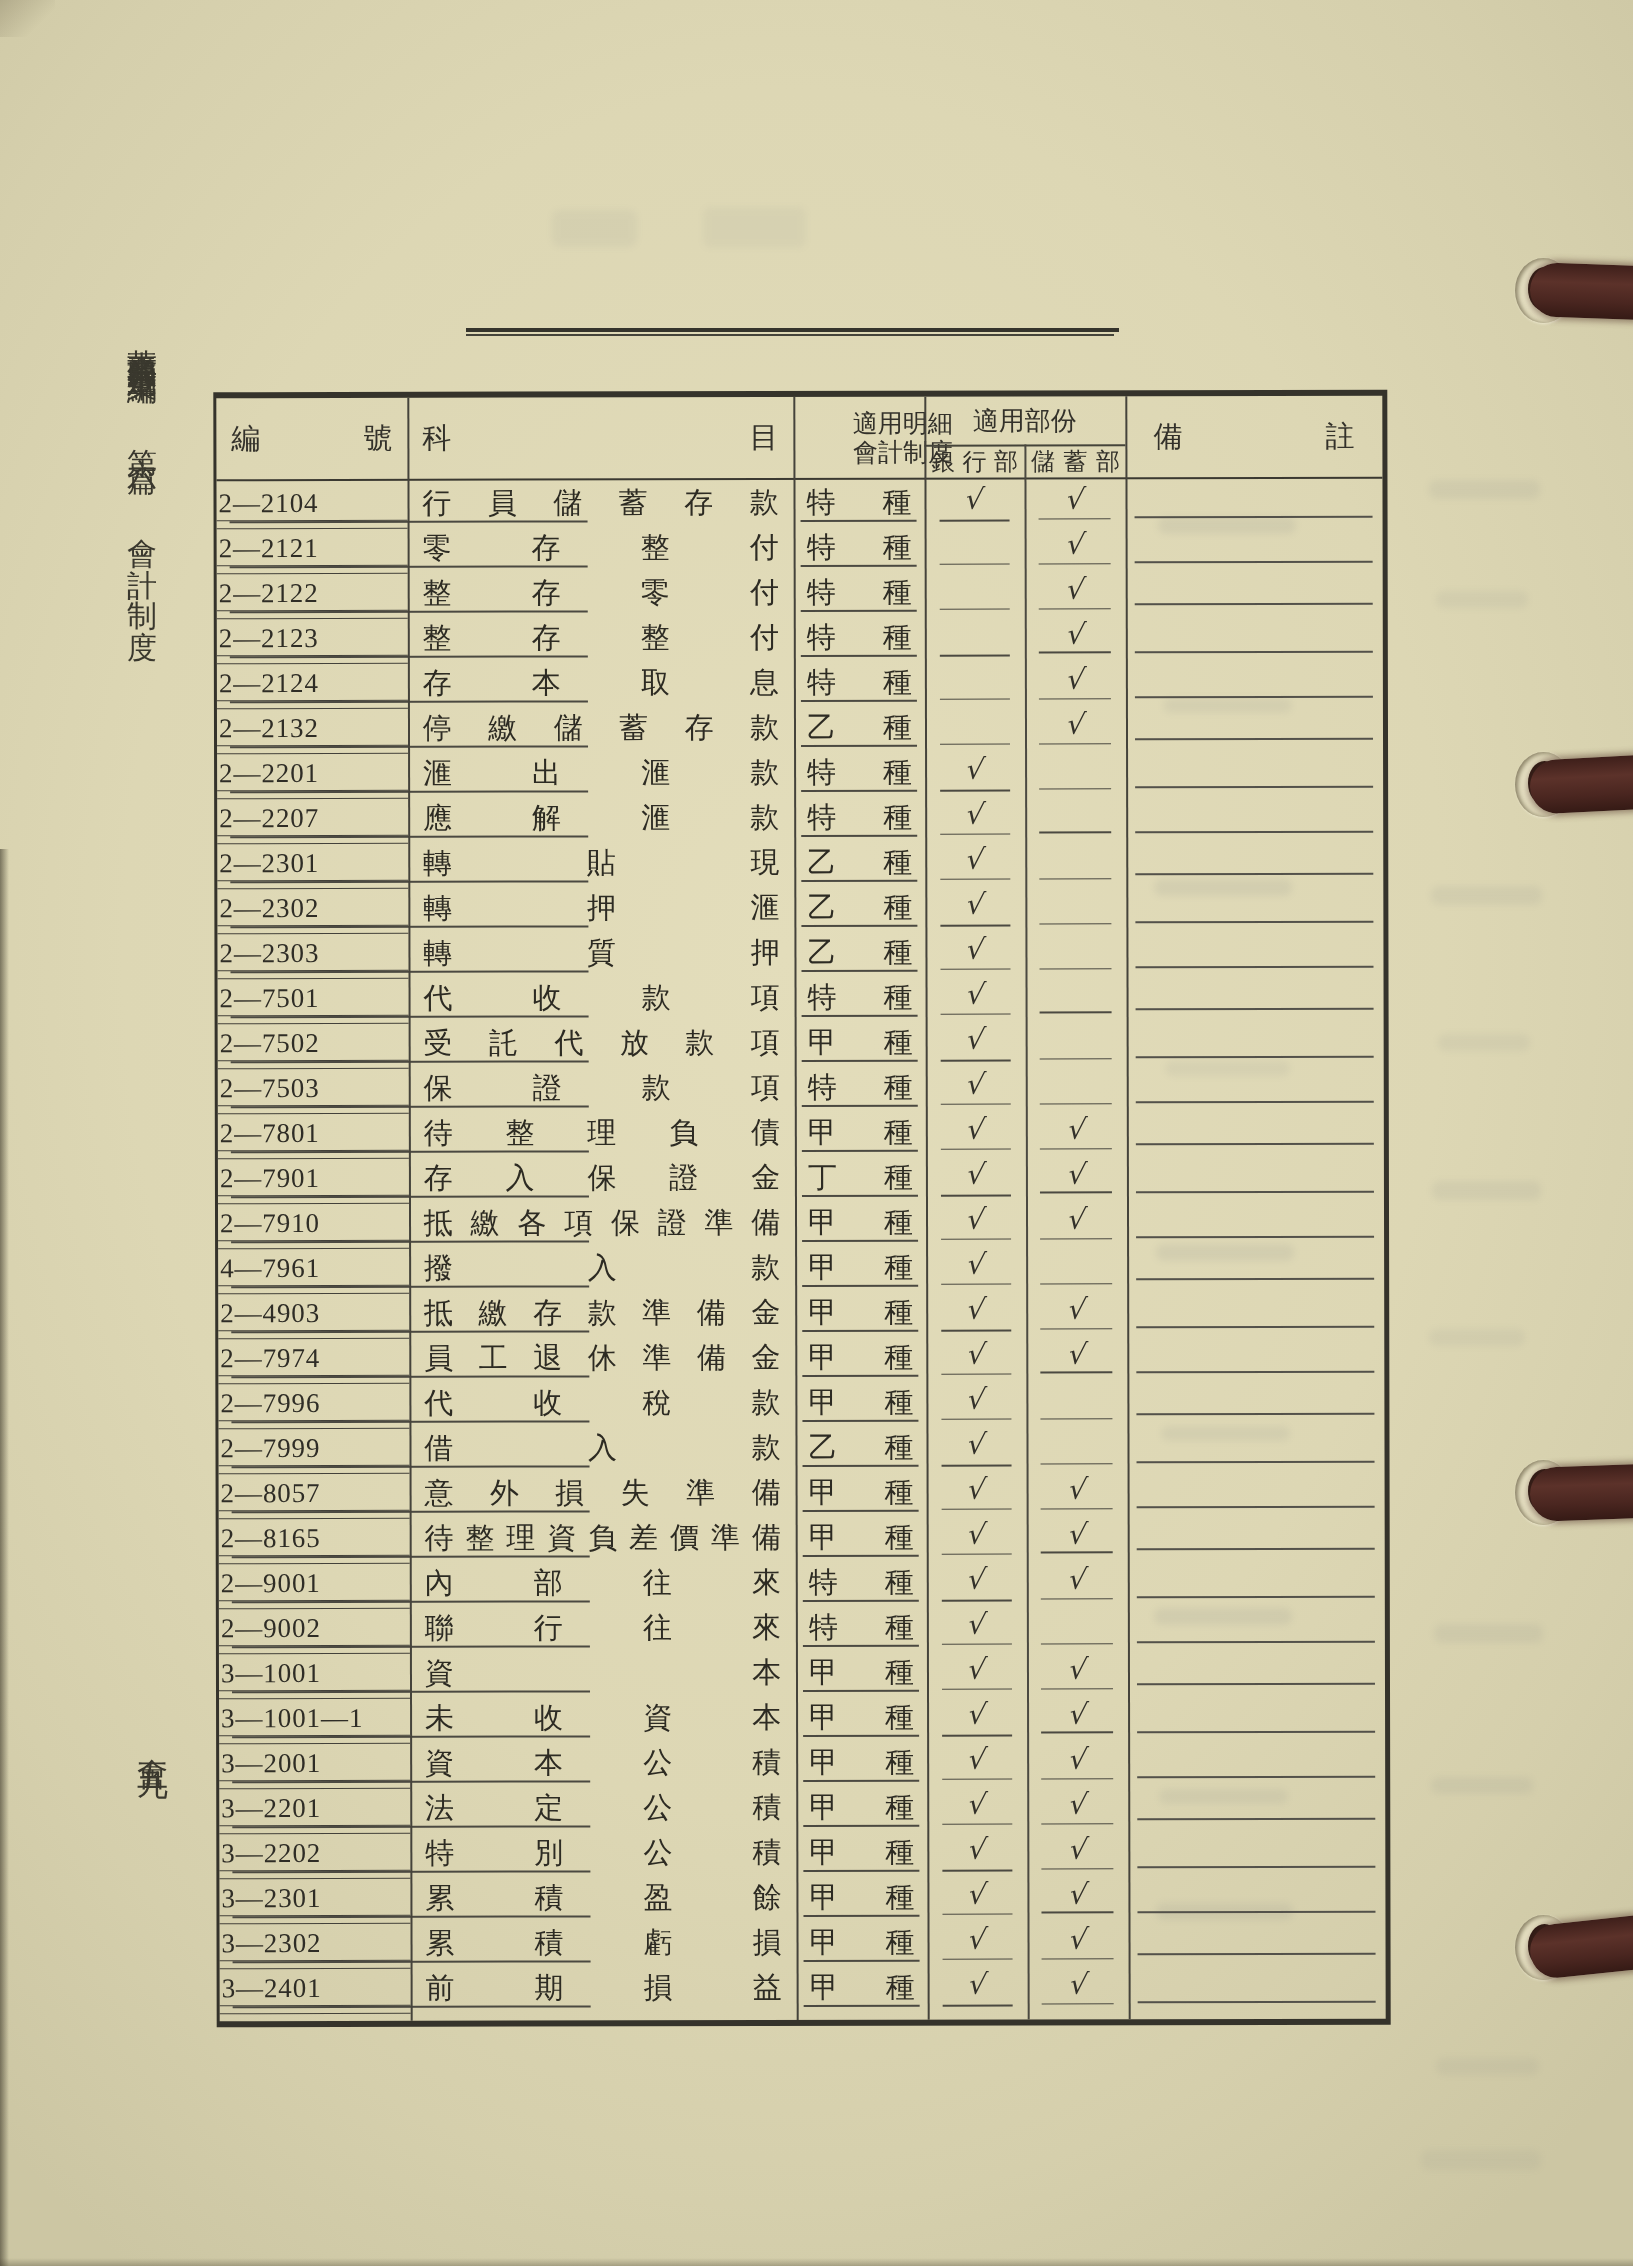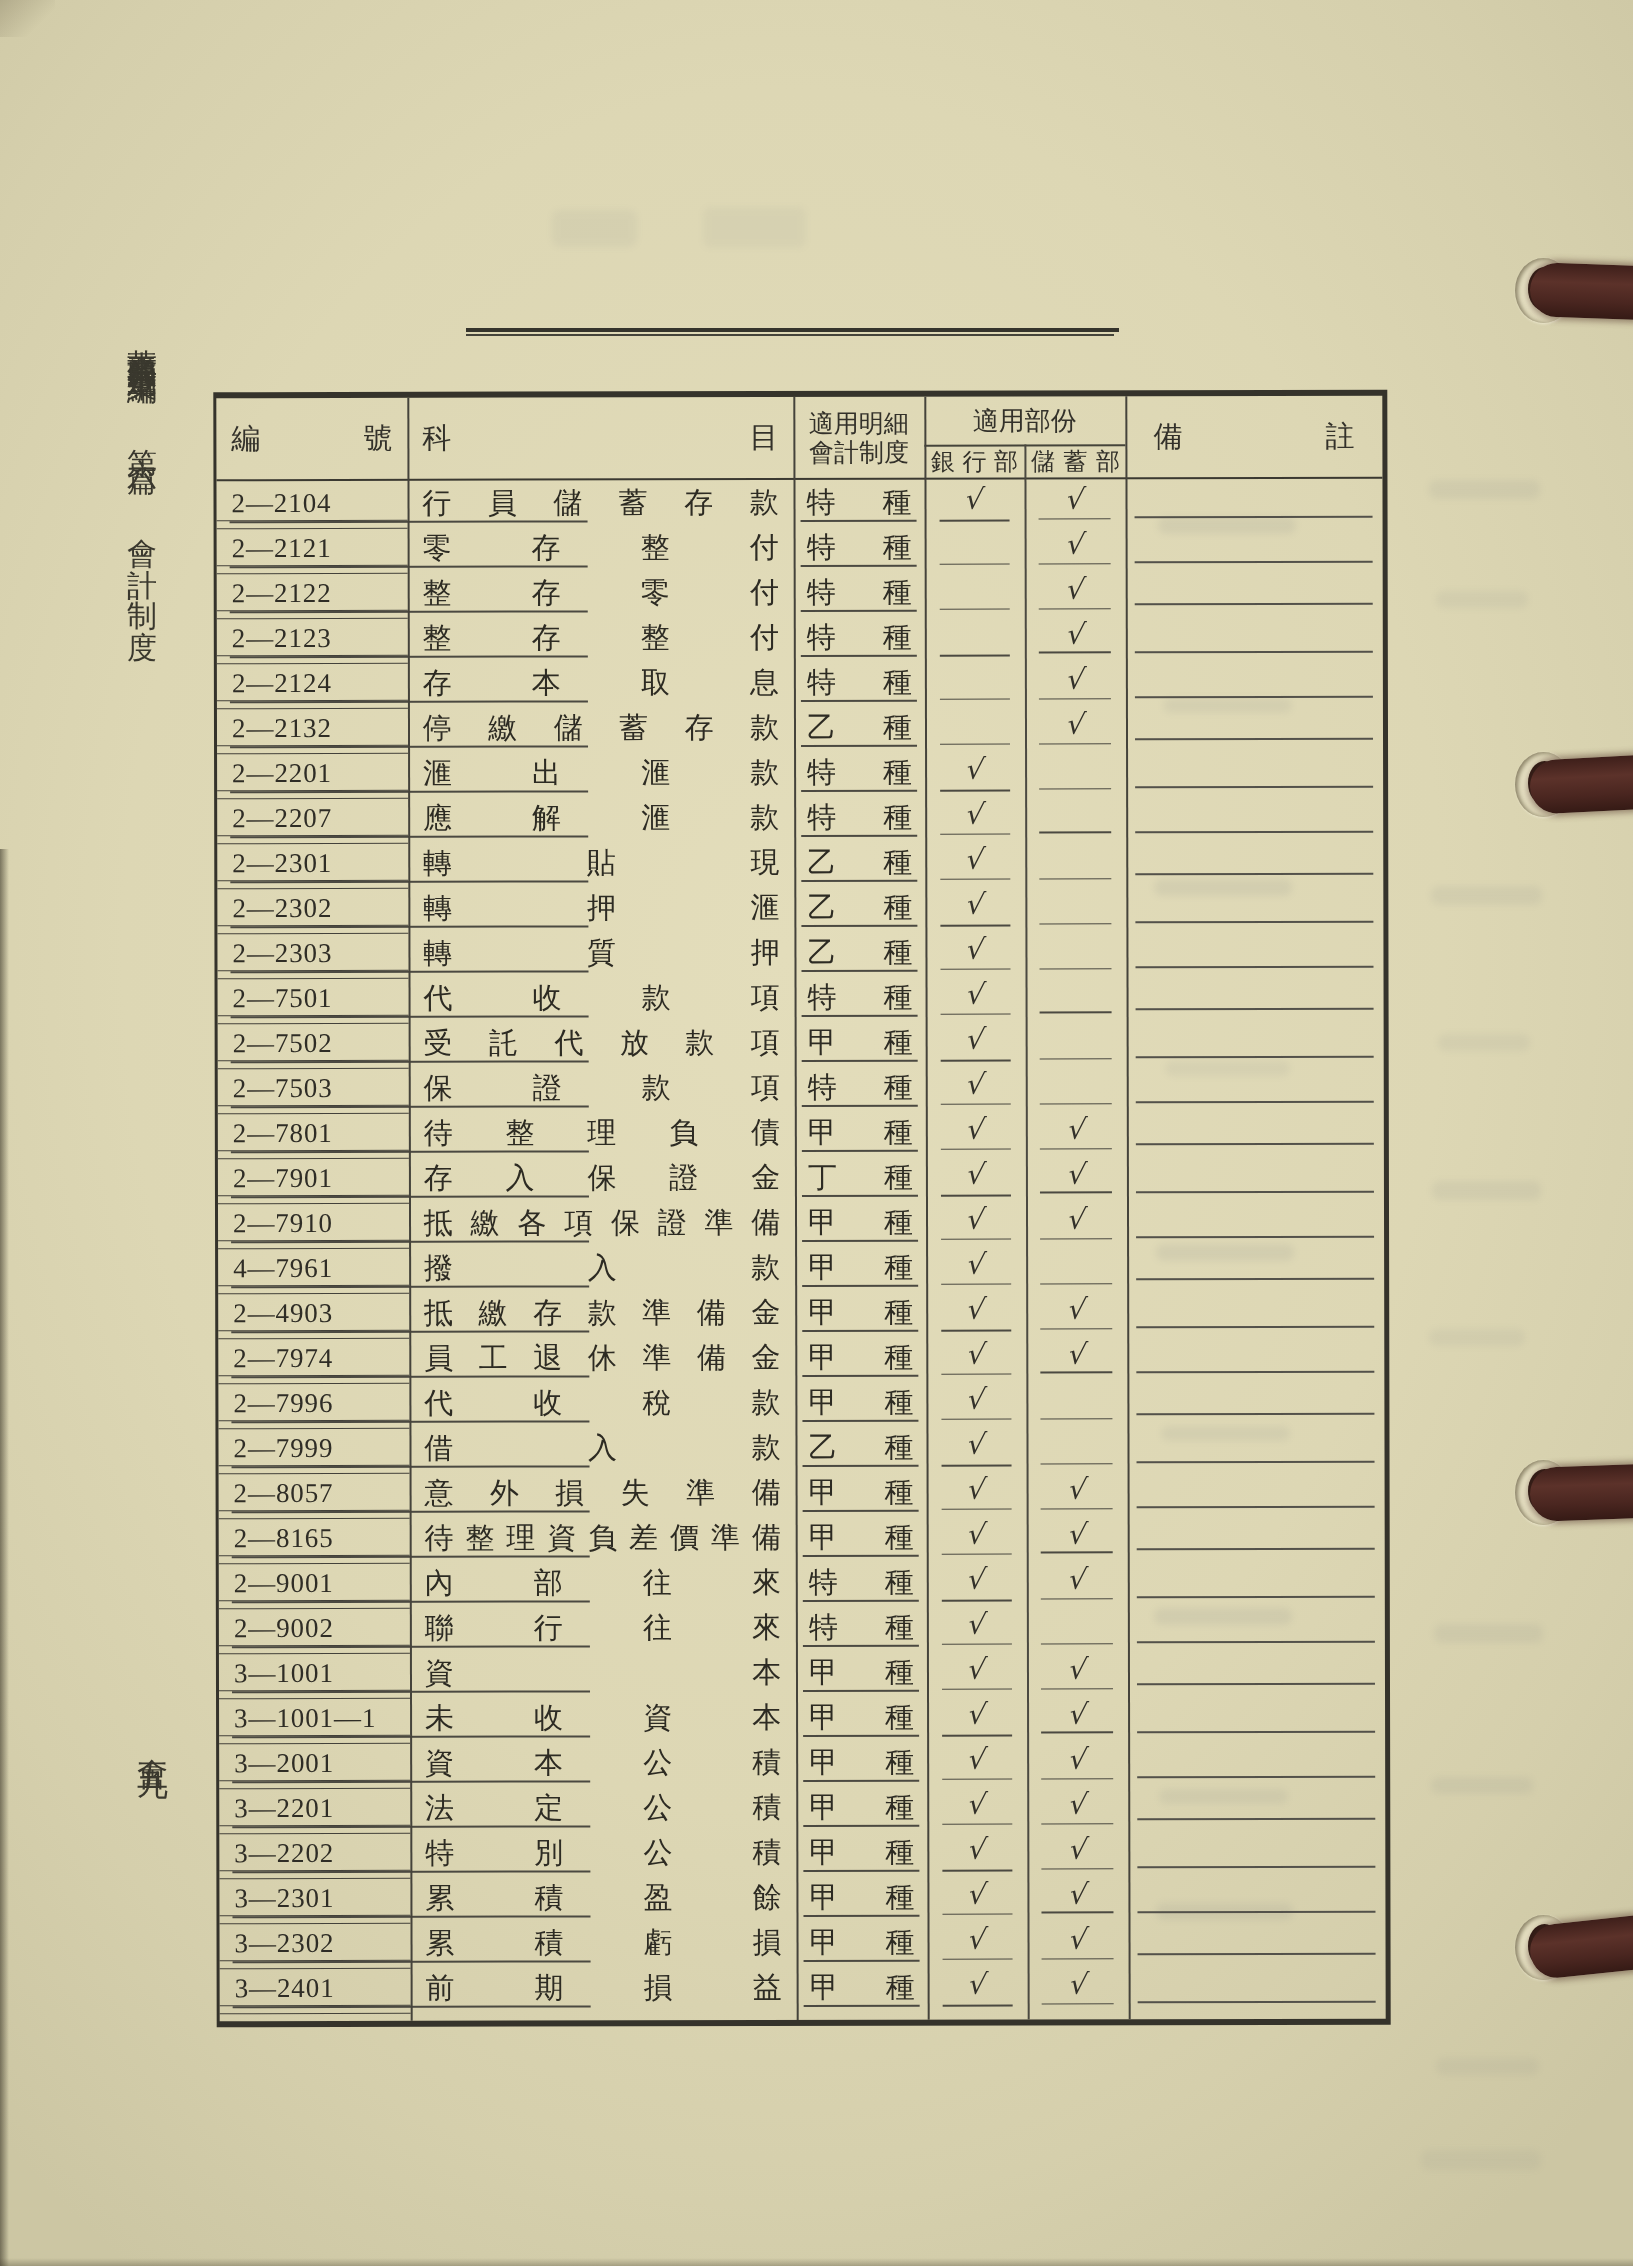--- a/index.html
+++ b/index.html
@@ -54,32 +54,32 @@
   .acct-table{
     position:absolute;left:215px;top:391px;width:1174px;height:1635px;
     box-sizing:border-box;
     border:3.7px solid #35332b;border-top-width:6.5px;border-bottom-width:6.5px;border-right-width:5.5px;
     transform:rotate(-0.12deg);
   }
   .thead{position:relative;height:81px;border-bottom:2.8px solid #3b3931;}
   .hcell{position:absolute;top:0;height:81px;display:flex;align-items:center;font-size:29px;color:#33312a;}
   .h-code{left:0;width:191px;padding:0 14.8px;box-sizing:border-box;}
   .h-subj{left:191px;width:386px;padding:0 14.8px;box-sizing:border-box;}
-  .h-ledger{left:577px;width:131px;flex-direction:column;justify-content:center;font-size:25px;line-height:29px;}
+  .h-ledger{left:577px;width:131px;flex-direction:column;justify-content:center;font-size:25px;line-height:29px;padding-left:44px;}
   .h-app{left:708px;width:201px;height:48px;justify-content:center;font-size:26px;}
   .h-app-line{position:absolute;left:708px;top:48px;width:201px;height:1.8px;background:#45443a;}
   .h-bank{left:708px;top:48px;width:100px;height:33px;font-size:24px;padding:0 6.5px;box-sizing:border-box;}
   .h-sav{left:808px;top:48px;width:102px;height:33px;font-size:24px;padding:0 6.5px;box-sizing:border-box;}
   .h-rem{left:909px;width:257px;padding:0 28px;box-sizing:border-box;}
   .spread{display:flex;justify-content:space-between;width:100%;}
 
   .tbody{position:relative;}
   .row{position:relative;height:45px;}
   .cell{position:absolute;top:0;height:100%;display:flex;align-items:center;box-sizing:border-box;}
-  .cell-code{left:0;width:191px;padding-left:15px;font-size:27px;letter-spacing:0.9px;color:#2f2d26;}
+  .cell-code{left:0;width:191px;padding-left:2px;font-size:27px;letter-spacing:0.9px;color:#2f2d26;}
   .cell-subj{left:191px;width:386px;padding:0 14.8px;font-size:29px;color:#2d2b23;}
   .cell-ledger{left:577px;width:131px;padding:0 13px;font-size:29px;color:#2d2b23;}
   .cell-bank{left:708px;width:100px;justify-content:center;}
   .cell-sav{left:808px;width:102px;justify-content:center;}
   .cell-rem{left:909px;width:257px;}
   .check{font-family:"DejaVu Sans","Liberation Sans",sans-serif;
     font-size:28px;color:#33312a;transform:skewX(-8deg) translateY(-2.8px);}
   
   .ul{position:absolute;height:1.8px;background:#4b4941;}
   .ul-code{left:0;width:191px;bottom:-2.8px;height:6.5px;background:none;

